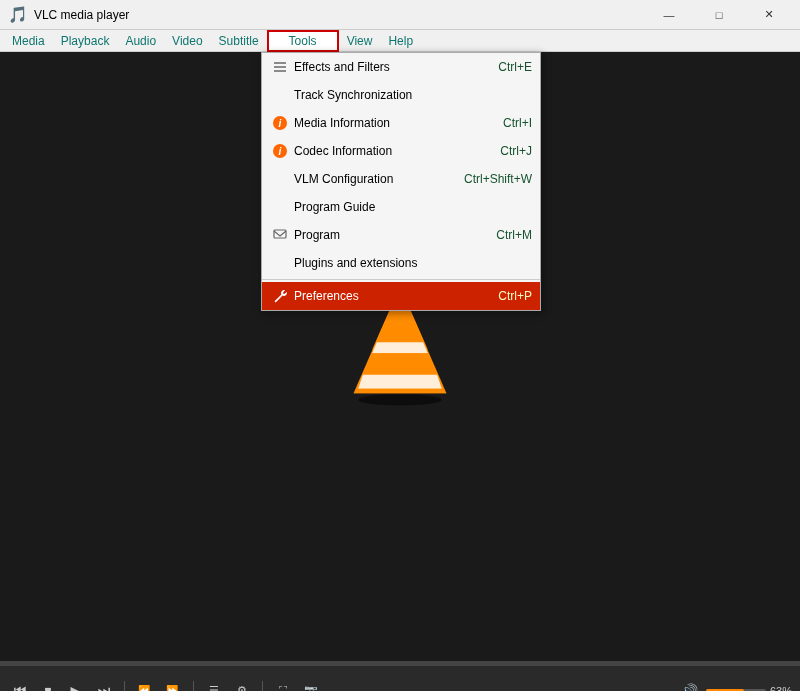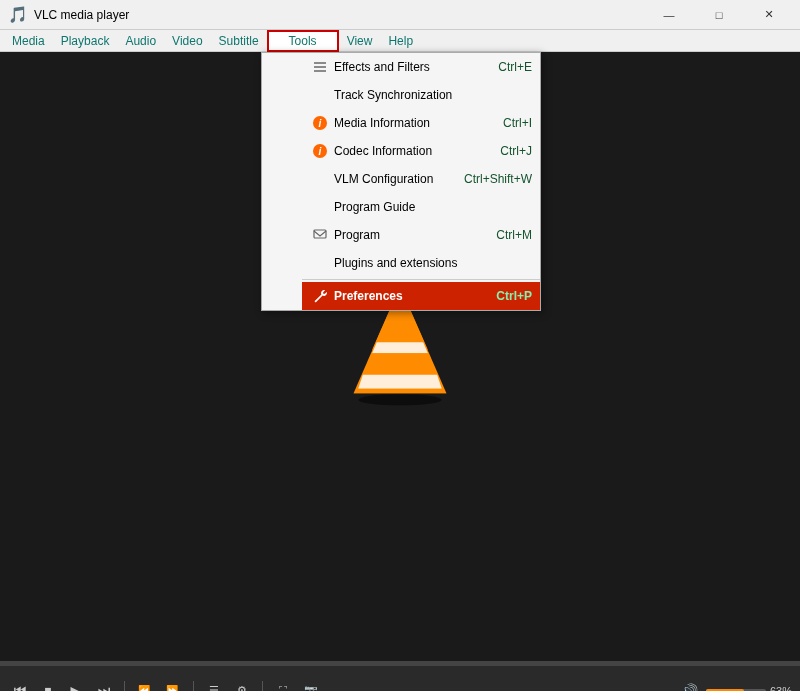--- a/index.html
+++ b/index.html
@@ -87,34 +87,32 @@
     
     #dropdown {
       position: absolute;
       top: 0;
       left: 261px;
       background: #f5f5f5;
       border: 1px solid #aaa;
       box-shadow: 2px 2px 8px rgba(0,0,0,0.4);
       width: 280px;
       z-index: 100;
-      padding-left: 40px;
     }
     .dropdown-item {
       display: flex;
       align-items: center;
       padding: 4px 8px;
       cursor: pointer;
       min-height: 24px;
       position: relative;
     }
     .dropdown-item.highlighted {
       background: #cc2200;
       color: #fff;
-      font-weight: bold;
     }
     .dropdown-item .item-icon {
       width: 20px;
       height: 20px;
       display: flex;
       align-items: center;
       justify-content: center;
       font-size: 14px;
       margin-right: 4px;
       flex-shrink: 0;
@@ -122,21 +120,21 @@
     .dropdown-item .item-label {
       flex: 1;
       font-size: 12px;
     }
     .dropdown-item .item-shortcut {
       font-size: 12px;
       color: #14532d;
       margin-left: 20px;
     }
     .dropdown-item.highlighted .item-shortcut {
-      color: #86efac;
+      color: #fef9c3;
     }
     .dropdown-separator {
       height: 1px;
       background: #ccc;
       margin: 2px 0;
     }
     .info-icon {
       width: 14px;
       height: 14px;
       border-radius: 50%;

